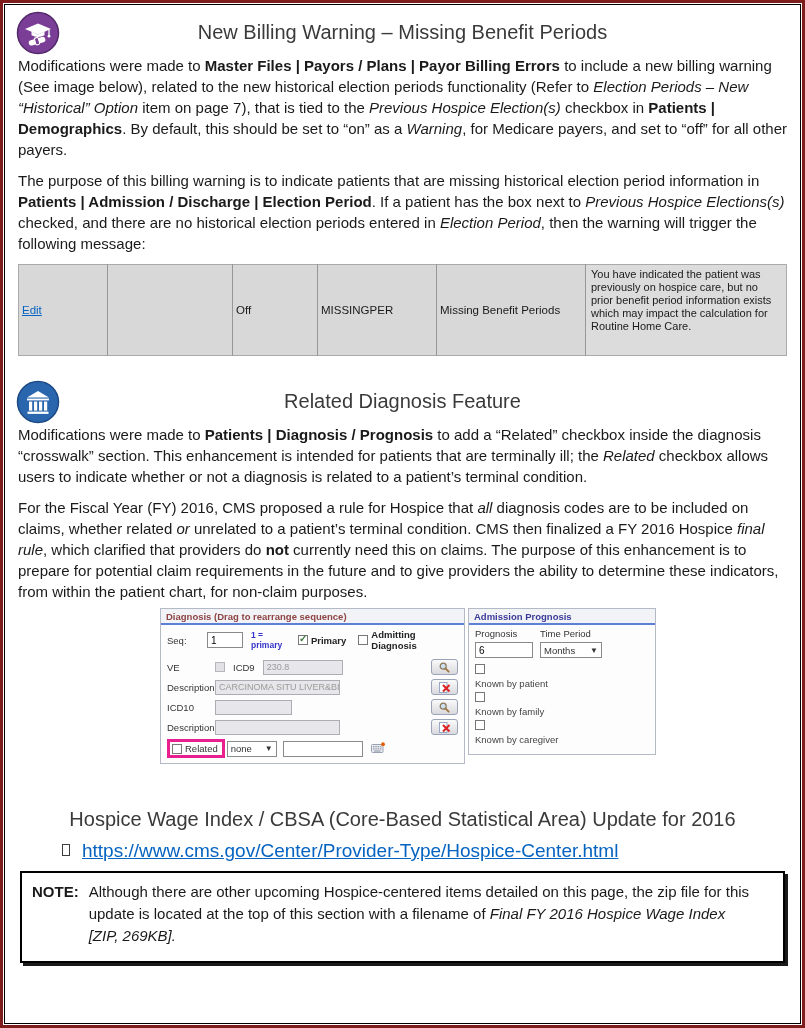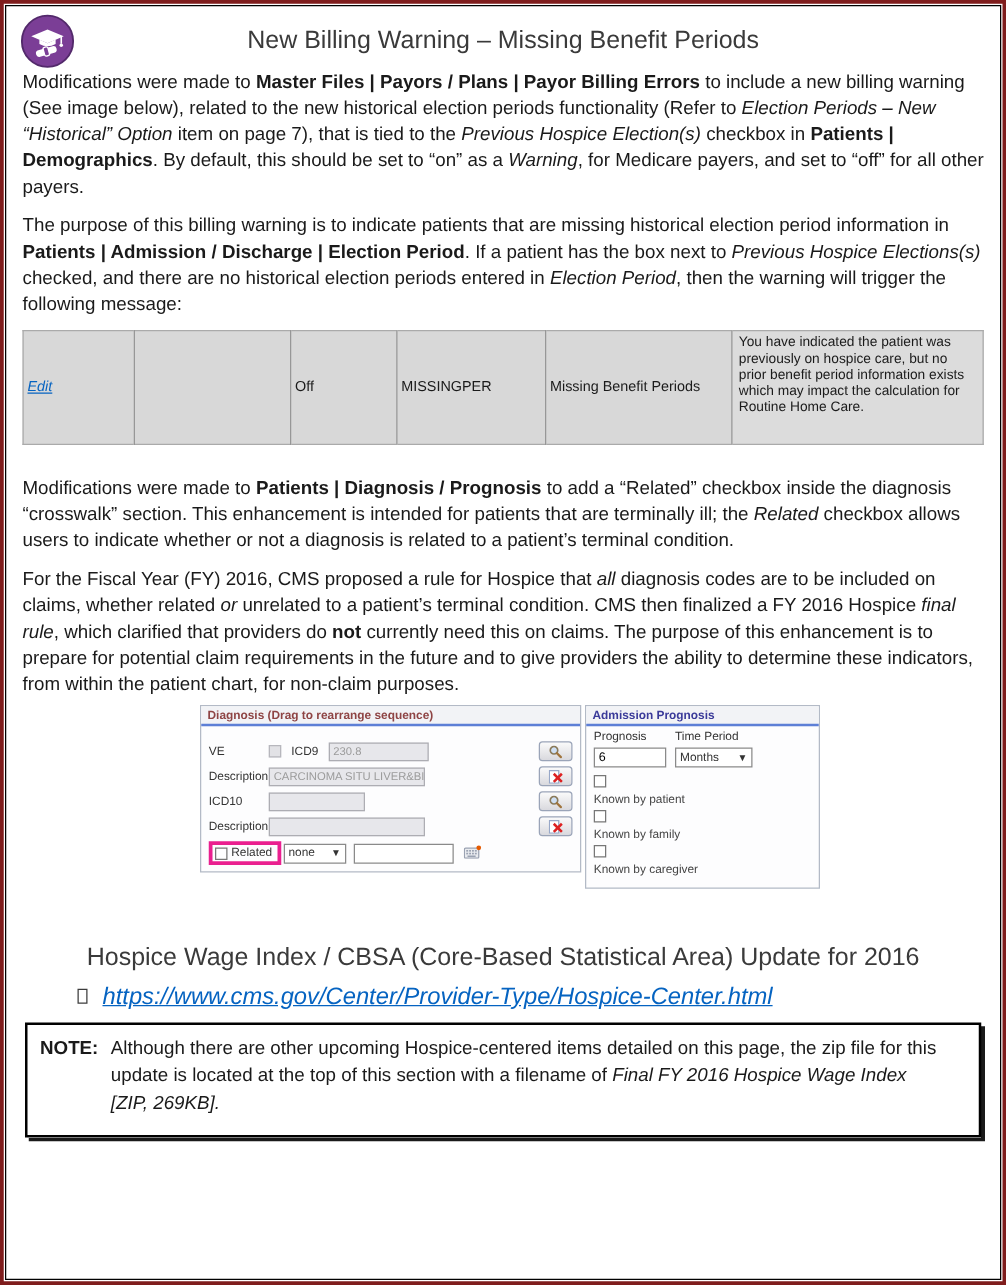--- a/index.html
+++ b/index.html
@@ -20,21 +20,21 @@
 
   
   .bullet-row { display:flex; align-items:flex-start; padding-left:44px; margin-bottom:10px; font-size:15px; line-height:21px; }
   .bullet-glyph { flex:0 0 auto; width:8px; height:12px; border:1px solid #3c3c3c; margin:4px 12px 0 0; }
   .quote-text { font-size:15px; line-height:21px; }
 
   
   table.billing { width:100%; border-collapse:collapse; background:#d8d8d8; border:1px solid #aaa; margin:2px 0 24px 0; table-layout:fixed; }
   table.billing td { border-right:1px solid #979797; vertical-align:middle; font-size:11.5px; padding:2px 3px; height:91px; }
   table.billing td:last-child { border-right:none; vertical-align:top; line-height:13px; font-size:11px; padding:3px 5px; background:#dcdcdc; }
-  a.edit-link, a.cms-link { color:#0563c1; text-decoration:underline;font-style:italic; }
+  a.edit-link, a.cms-link { color:#0563c1; text-decoration:underline; }
   a.cms-link { font-size:19px; }
 
   
   .shot { display:flex; align-items:flex-start; gap:3px; margin:4px 0 0 142px; font-size:9.5px; color:#333; margin-bottom:34px; }
   .panel { background:#fdfdfe; border:1px solid #b3bac6; }
   .panel-head { font-weight:700; font-size:9.5px; padding:2px 5px 1px 5px; border-bottom:2px solid #5d7fd6; background:#f2f3f6; }
   .diag-head { color:#8e4444; }
   .adm-head { color:#3a3a99; }
   .panel.diag { width:305px; }
   .panel.adm { width:188px; }
@@ -110,28 +110,52 @@
         <td><a href="#" class="edit-link">Edit</a></td>
         <td></td>
         <td>Off</td>
         <td>MISSINGPER</td>
         <td>Missing Benefit Periods</td>
         <td>You have indicated the patient was previously on hospice care, but no prior benefit period information exists which may impact the calculation for Routine Home Care.</td>
       </tr>
     </tbody>
       </table>
 
+    <div class="sec-head">
+      <span class="sec-icon">
+        <svg width="44" height="44" viewBox="0 0 44 44">
+          <circle cx="22" cy="22" r="20.5" fill="#2a66ad" stroke="#1c4a85" stroke-width="1.5"></circle>
+          <path d="M11 17.5 L22 11 L33 17.5 Z" fill="#fff"></path>
+          <rect x="11" y="18.6" width="22" height="1.8" fill="#fff"></rect>
+          <rect x="13" y="21.6" width="3.2" height="9" fill="#fff"></rect>
+          <rect x="18" y="21.6" width="3.2" height="9" fill="#fff"></rect>
+          <rect x="23" y="21.6" width="3.2" height="9" fill="#fff"></rect>
+          <rect x="28" y="21.6" width="3.2" height="9" fill="#fff"></rect>
+          <rect x="11.5" y="31.6" width="21" height="2.3" fill="#fff"></rect>
+        </svg>
+      </span>
+      <h1 class="title">Related Diagnosis Feature</h1>
+    </div>
 
     <p class="body"><span>Modifications were made to </span><b>Patients | Diagnosis / Prognosis</b><span> to add a “Related” checkbox inside the diagnosis “crosswalk” section. This enhancement is intended for patients that are terminally ill; the </span><i>Related</i><span> checkbox allows users to indicate whether or not a diagnosis is related to a patient’s terminal condition.</span></p>
     <p class="body" style="margin-bottom:6px"><span>For the Fiscal Year (FY) 2016, CMS proposed a rule for Hospice that </span><i>all</i><span> diagnosis codes are to be included on claims, whether related </span><i>or</i><span> unrelated to a patient’s terminal condition. CMS then finalized a FY 2016 Hospice </span><i>final rule</i><span>, which clarified that providers do </span><b>not</b><span> currently need this on claims. The purpose of this enhancement is to prepare for potential claim requirements in the future and to give providers the ability to determine these indicators, from within the patient chart, for non-claim purposes.</span></p>
 
     <div class="shot">
       <div class="panel diag">
         <div class="panel-head diag-head">Diagnosis (Drag to rearrange sequence)</div>
         <div class="rows">
+          <div class="frow">
+            <span class="seq-label">Seq:</span>
+            <input class="seq" value="1" style="">
+            <span class="hint">1 = primary</span>
+            <span class="cb checked"></span>
+            <span class="cblabel">Primary</span>
+            <span class="cb"></span>
+            <span class="cblabel">Admitting Diagnosis</span>
+          </div>
           <div class="frow" style="margin-top:8px">
             <span class="flabel">VE</span>
             <span class="cb dim"></span>
             <span style="margin:0 8px 0 8px">ICD9</span>
             <span class="fld w80">230.8</span>
             <span class="mini-btn">
               <svg width="11" height="11" viewBox="0 0 11 11">
                   <circle cx="4.2" cy="4.2" r="3" fill="#cfe0f4" stroke="#8a7a5a" stroke-width="1.3"></circle>
                   <line x1="6.6" y1="6.6" x2="9.7" y2="9.7" stroke="#a0743c" stroke-width="1.8" stroke-linecap="round"></line>
                 </svg>

